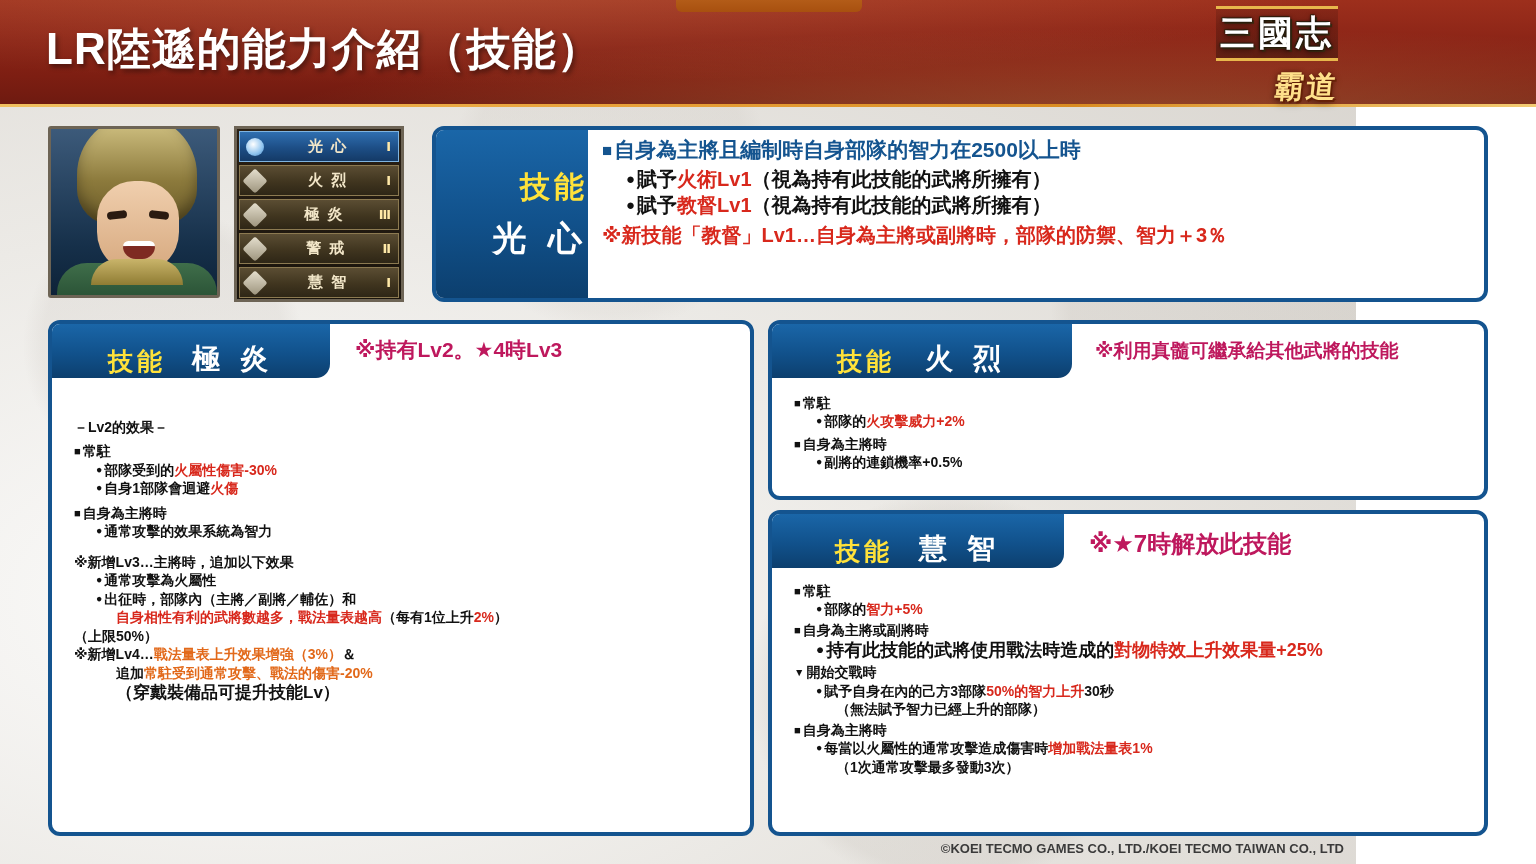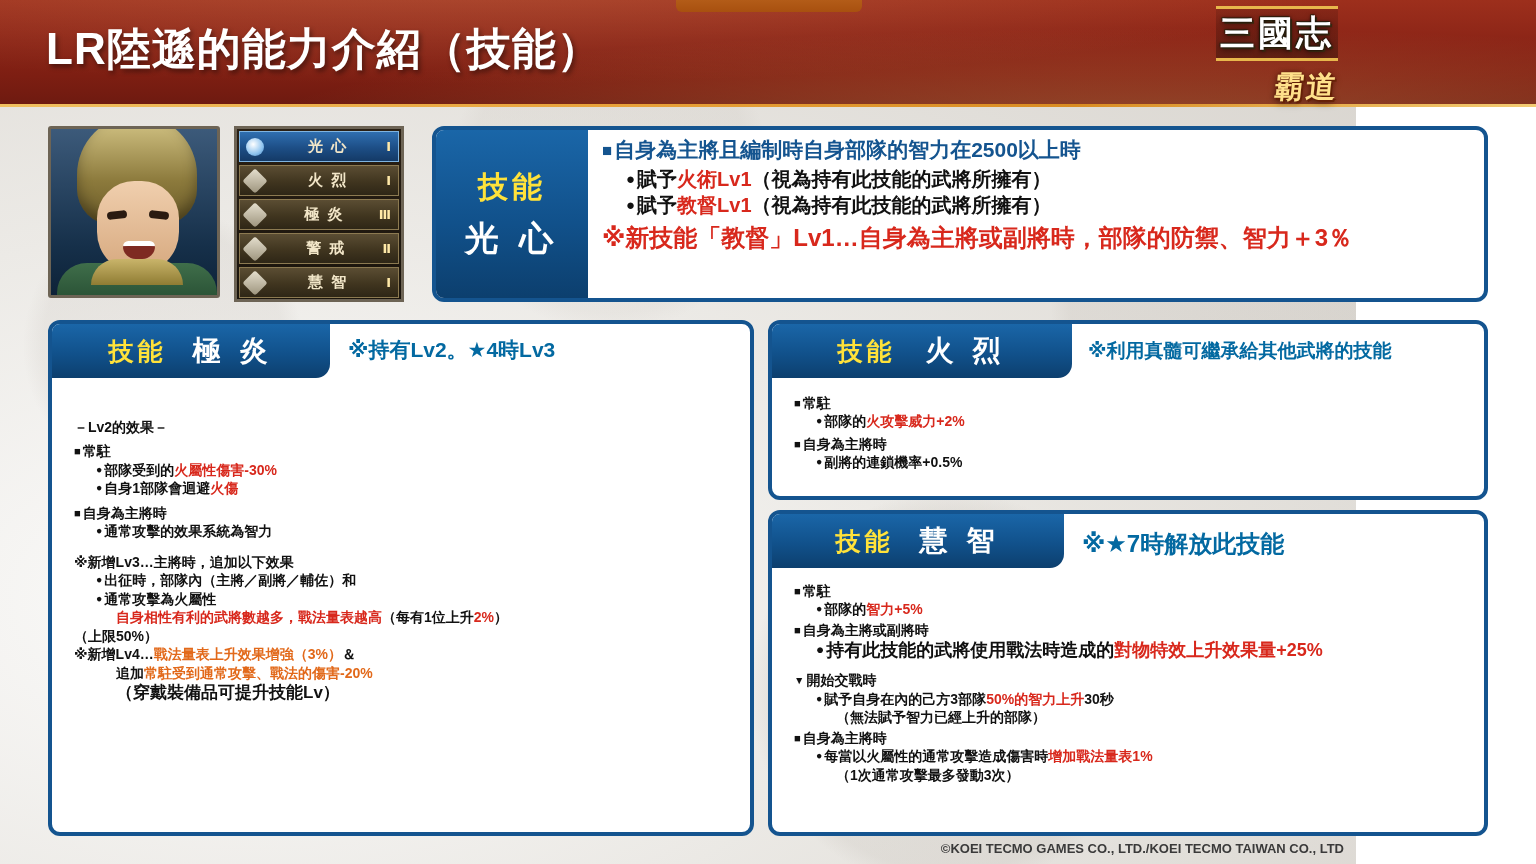--- a/index.html
+++ b/index.html
@@ -179,21 +179,21 @@
     position: absolute;
     background: #ffffff;
     border: 4px solid #14548f;
     border-radius: 12px;
   }
   .tagbox {
     position: absolute;
     background: linear-gradient(180deg, #1a66a8 0%, #11518b 55%, #0c3f6e 100%);
     color: #ffffff;
     display: flex; flex-direction: column;
-    align-items: center; justify-content: center; font-family: Liberation Serif, serif;
+    align-items: flex-end; justify-content: center;
   }
   .tag-word {
     color: #ffe23a; font-weight: bold; letter-spacing: 4px;
   }
   .tag-name {
     color: #ffffff; font-weight: bold; letter-spacing: 6px;
   }
 
   
   #panel-guangxin { left: 432px; top: 126px; width: 1056px; height: 176px; }
@@ -210,21 +210,21 @@
   
   #panel-jiyan { left: 48px; top: 320px; width: 706px; height: 516px; }
   #tag-jiyan {
     left: 0; top: 0; width: 278px; height: 54px;
     border-radius: 8px 0 14px 0;
     flex-direction: row; gap: 26px;
   }
   #tag-jiyan .tag-word { font-size: 25px; }
   #tag-jiyan .tag-name { font-size: 28px; }
   .note-right {
-    position: absolute; font-weight: bold; color: #0369a1;
+    position: absolute; font-weight: bold; color: #be185d; margin-left: 7px;
   }
   #panel-jiyan .body { position: absolute; left: 0; top: 58px; right: 0; bottom: 0; padding: 14px 14px 8px 22px; }
 
   
   #panel-huolie { left: 768px; top: 320px; width: 720px; height: 180px; }
   #tag-huolie {
     left: 0; top: 0; width: 300px; height: 54px;
     border-radius: 8px 0 14px 0;
     flex-direction: row; gap: 30px;
   }
@@ -247,21 +247,21 @@
   .ln { line-height: 1.32; white-space: pre-wrap; }
   .b-sq::before { content: "■"; margin-right: 2px; font-size: 0.8em; vertical-align: 1px; }
   .b-dot::before { content: "●"; margin-right: 2px; font-size: 0.75em; vertical-align: 2px; }
   .b-tri::before { content: "▼"; margin-right: 2px; font-size: 0.75em; vertical-align: 1px; }
   .red { color: #d8281c; }
   .org { color: #e2691a; }
   .blk { color: #111111; }
 
   .g-l1 { font-size: 21px; font-weight: bold; color: #14548f; margin: 2px 0 2px 0; }
   .g-l2 { font-size: 20px; font-weight: bold; color: #111; margin-left: 24px; }
-  .g-l4 { font-size: 24px; font-weight: bold; color: #d8281c; margin-top: 3px; }
+  .g-l4 { font-size: 20px; font-weight: bold; color: #d8281c; margin-top: 3px; }
 
   .j-txt { font-size: 14px; font-weight: bold; color: #111; }
   .j-ind1 { margin-left: 22px; }
   .j-ind2 { margin-left: 42px; }
   .j-gap { height: 12px; }
 
   .footer {
     position: absolute; right: 12px; bottom: 8px;
     font-size: 13px; color: #3a3a3a; font-weight: bold;
   }
@@ -342,22 +342,22 @@
     <div class="note-right" style="left:296px; top:12px; font-size:21px;">※持有Lv2。★4時Lv3</div>
     <div class="body">
       <div class="ln j-txt" style="margin-top:22px;">－Lv2的效果－</div>
       <div class="ln j-txt b-sq red" style="margin-top:6px;">常駐</div>
       <div class="ln j-txt j-ind1 b-dot"><span class="blk">部隊受到的</span><span class="red">火屬性傷害-30%</span></div>
       <div class="ln j-txt j-ind1 b-dot"><span class="blk">自身1部隊會迴避</span><span class="red">火傷</span></div>
       <div class="ln j-txt b-sq org" style="margin-top:6px;">自身為主將時</div>
       <div class="ln j-txt j-ind1 b-dot blk">通常攻擊的效果系統為智力</div>
       <div class="j-gap"></div>
       <div class="ln j-txt blk">※新增Lv3…主將時，追加以下效果</div>
+      <div class="ln j-txt j-ind1 b-dot red">通常攻擊為火屬性</div>
       <div class="ln j-txt j-ind1 b-dot blk">出征時，部隊內（主將／副將／輔佐）和</div>
-      <div class="ln j-txt j-ind1 b-dot red">通常攻擊為火屬性</div>
       <div class="ln j-txt j-ind2"><span class="red">自身相性有利的武將數越多，戰法量表越高</span><span class="blk">（每有1位上升</span><span class="red">2%</span><span class="blk">）</span></div>
       <div class="ln j-txt blk">（上限50%）</div>
       <div class="ln j-txt"><span class="blk">※新增Lv4…</span><span class="org">戰法量表上升效果增強（3%）</span><span class="blk">＆</span></div>
       <div class="ln j-txt j-ind2"><span class="blk">追加</span><span class="org">常駐受到通常攻擊、戰法的傷害-20%</span></div>
       <div class="ln j-txt j-ind2 blk" style="font-size:17px;">（穿戴裝備品可提升技能Lv）</div>
     </div>
   </div>
 
   <div class="panel" id="panel-huolie">
     <div class="tagbox" id="tag-huolie">
@@ -377,21 +377,21 @@
     <div class="tagbox" id="tag-huizhi">
       <div class="tag-word">技能</div>
       <div class="tag-name">慧 智</div>
     </div>
     <div class="note-right" style="left:310px; top:14px; font-size:24px;">※★7時解放此技能</div>
     <div class="body">
       <div class="ln j-txt b-sq red" style="margin-top:2px;">常駐</div>
       <div class="ln j-txt j-ind1 b-dot"><span class="blk">部隊的</span><span class="red">智力+5%</span></div>
       <div class="ln j-txt b-sq org" style="margin-top:2px;">自身為主將或副將時</div>
       <div class="ln j-txt j-ind1 b-dot" style="font-size:18px;"><span class="blk">持有此技能的武將使用戰法時造成的</span><span class="red">對物特效上升效果量+25%</span></div>
-      <div class="ln j-txt b-tri org" style="margin-top:8px;">開始交戰時</div>
+      <div class="ln j-txt b-tri org" style="margin-top:0;">開始交戰時</div>
       <div class="ln j-txt j-ind1 b-dot"><span class="blk">賦予自身在內的己方3部隊</span><span class="red">50%的智力上升</span><span class="blk">30秒</span></div>
       <div class="ln j-txt j-ind2 blk">（無法賦予智力已經上升的部隊）</div>
       <div class="ln j-txt b-sq org" style="margin-top:2px;">自身為主將時</div>
       <div class="ln j-txt j-ind1 b-dot"><span class="blk">每當以火屬性的通常攻擊造成傷害時</span><span class="red">增加戰法量表1%</span></div>
       <div class="ln j-txt j-ind2 blk">（1次通常攻擊最多發動3次）</div>
     </div>
   </div>
 
   <div class="footer">©KOEI TECMO GAMES CO., LTD./KOEI TECMO TAIWAN CO., LTD</div>
 </div>

